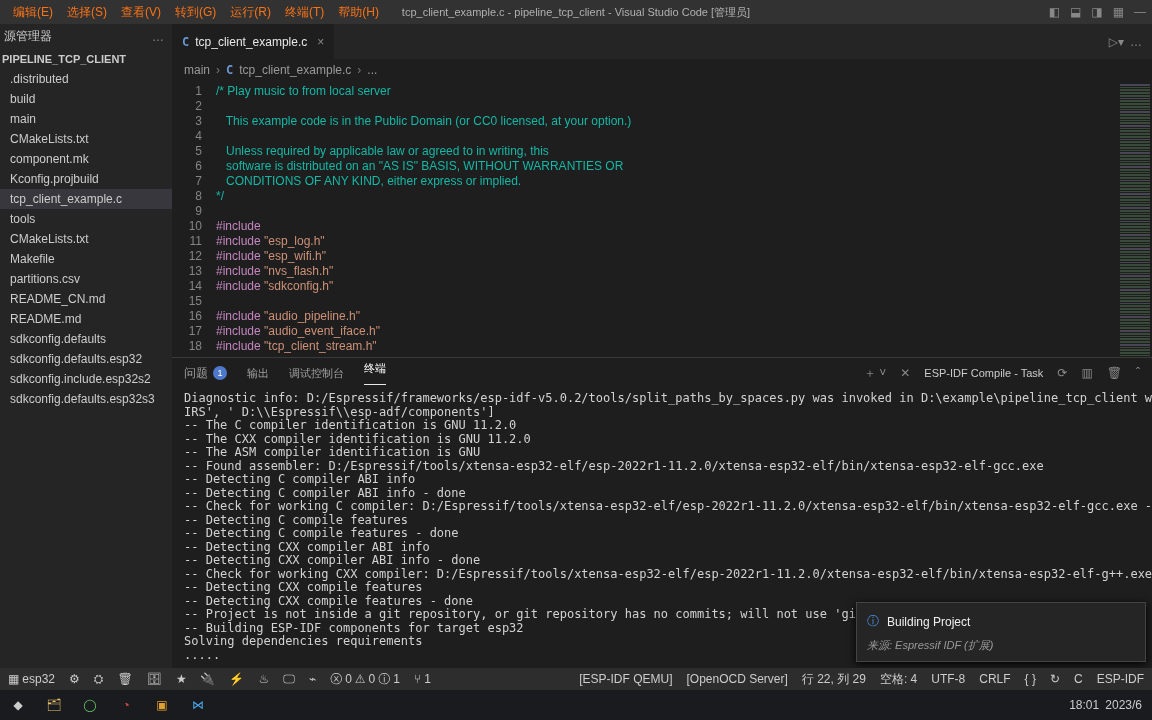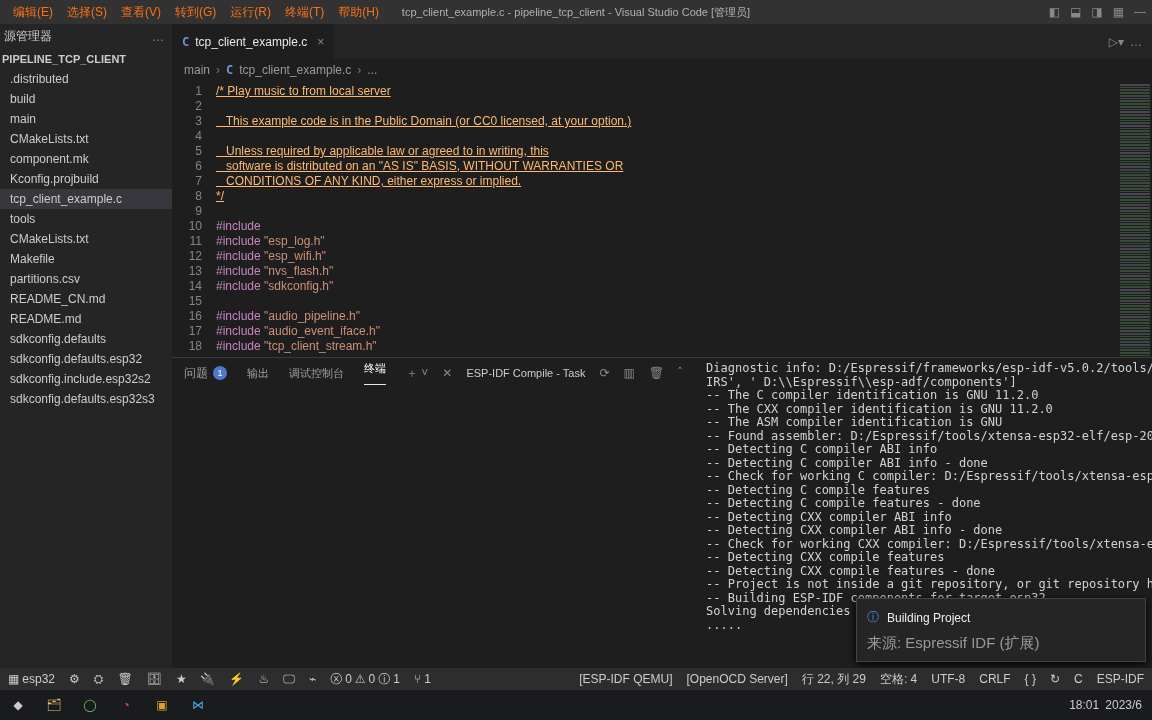--- a/index.html
+++ b/index.html
@@ -31,45 +31,45 @@
 .tab .close { color: #888; margin-left: 4px; }
 .imm-right { margin-left: auto; display: flex; align-items: center; padding-right: 10px; gap: 6px; color: #888; }
 
 .breadcrumb { height: 22px; display: flex; align-items: center; padding: 0 12px; gap: 6px; color: #999; font-size: 11px; background: #1e1e1e; }
 .breadcrumb .chev { color: #777; }
 .breadcrumb .c-icon { color: #6b97d6; font-weight: bold; font-family: monospace; }
 
 .code-area { flex: 1; min-height: 0; display: flex; background: #1e1e1e; overflow: hidden; font-family: Consolas, monospace; }
 .gutter { width: 44px; text-align: right; padding-right: 14px; color: #858585; font-size: 12px; line-height: 15px; padding-top: 3px; }
 .code  { flex: 1; font-size: 12px; line-height: 15px; white-space: pre; padding-top: 3px; }
-.c-com { color: #fdba74; text-decoration: underline; }
+.c-com { color: #14b8a6; }
 .c-pre { color: #c586c0; }
 .c-str { color: #ce9178; }
 .c-ang { color: #ce9178; }
 
 .minimap { width: 34px; background: #1e1e1e; border-left: 0; display: flex; flex-direction: column; gap: 1px; padding-top: 3px; }
 .minimap div { height: 2px; background: #3a4a3a; margin: 0 2px; }
 .minimap div.mix { background: #4a4555; }
 
 
-.panel { border-top: 1px solid #3a3a3a; background: #1e1e1e; display: flex; flex-direction: row; }
+.panel { border-top: 1px solid #3a3a3a; background: #1e1e1e; display: flex; flex-direction: column; }
 .panel-tabs { height: 30px; display: flex; align-items: center; padding: 0 12px; gap: 20px; }
 .panel-tab { color: #a0a0a0; font-size: 11px; cursor: default; display: flex; align-items: center; gap: 5px; }
 .panel-tab.active { color: #fff; border-bottom: 1px solid #e7e7e7; padding-bottom: 8px; }
 .badge { background: #4d78cc; border-radius: 50%; width: 14px; height: 14px; display: inline-flex; align-items: center; justify-content: center; font-size: 9px; color: #fff; }
 .panel-icons { margin-left: auto; display: flex; gap: 14px; align-items: center; color: #888; font-size: 12px; }
 .panel-icons .task { color: #ccc; font-size: 11px; }
 
 .term { flex: 1; overflow: hidden; font-family: Consolas, monospace; font-size: 12px; line-height: 13.5px; white-space: pre; color: #d2d2d2; padding: 4px 12px 0; }
 
 
 .notif { position: absolute; right: 6px; bottom: 58px; width: 290px; background: #252526; border: 1px solid #444; box-shadow: 0 2px 8px #000; padding: 10px 10px 8px; }
 .notif .hdr { display: flex; align-items: center; gap: 8px; color: #eee; }
 .notif .hdr .i { color: #4a90e2; }
-.notif .src { color: #999; margin-top: 8px; font-size: 15px; }
+.notif .src { color: #999; margin-top: 8px; font-size: 11px; font-style: italic; }
 
 
 .status { position: absolute; bottom: 30px; left: 0; right: 0; height: 22px; background: #007acc; display: flex; align-items: center; color: #fff; font-size: 11px; padding: 0 8px; }
 .status-left, .status-right { display: flex; align-items: center; gap: 14px; }
 .status .sitem { display: flex; align-items: center; gap: 3px; cursor: default; }
 .status-right { margin-left: auto; }
 
 
 .taskbar { position: absolute; left: 0; right: 0; bottom: 0; height: 30px; background: #1a1b1f; display: flex; align-items: center; padding: 0 4px; gap: 8px; }
 .taskbar .tbicon { width: 28px; height: 24px; display: flex; align-items: center; justify-content: center; border-radius: 2px; }

